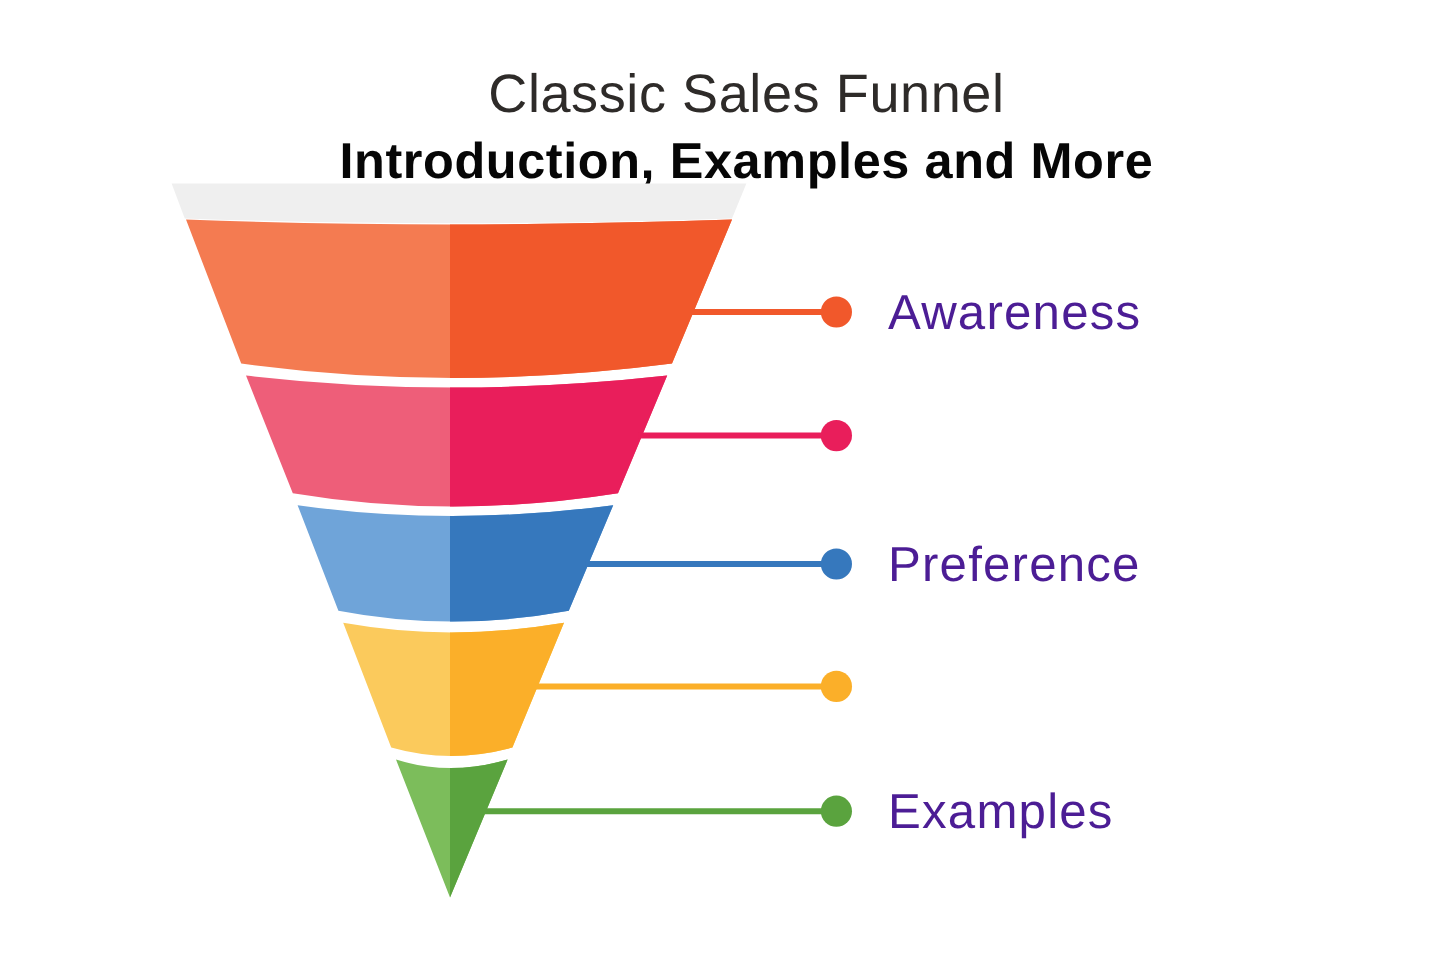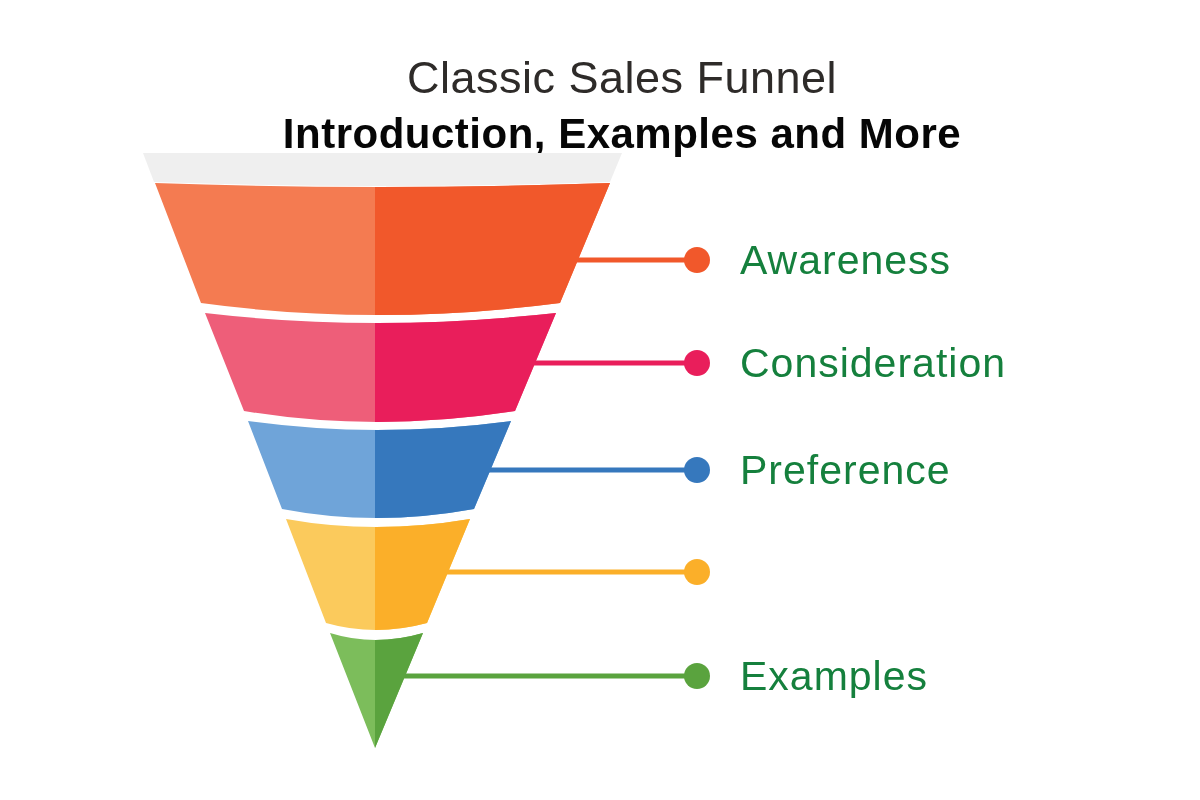--- a/index.html
+++ b/index.html
@@ -37,21 +37,21 @@
     position: absolute;
     left: 0; top: 0;
   }
   .stage-label {
     position: absolute;
     left: 740px;
     height: 52px;
     line-height: 52px;
     font-size: 41px;
     font-weight: 400;
-    color: #15803d;
+    color: #4c1d95;
     letter-spacing: 1px;
     white-space: nowrap;
   }
   .lbl-0 { top: 234px; }
   .lbl-1 { top: 337px; }
   .lbl-2 { top: 444px; }
   .lbl-3 { top: 546px; }
   .lbl-4 { top: 650px; }
 </style>
 </head>
@@ -93,17 +93,16 @@
     <line x1="402" y1="676" x2="694" y2="676" stroke-width="5" stroke="#5AA33E"></line>
 
     <circle cx="697" cy="260" r="13" fill="#F1582B"></circle>
     <circle cx="697" cy="363" r="13" fill="#E91E5B"></circle>
     <circle cx="697" cy="470" r="13" fill="#3678BD"></circle>
     <circle cx="697" cy="572" r="13" fill="#FBAF29"></circle>
     <circle cx="697" cy="676" r="13" fill="#5AA33E"></circle>
   </svg>
 
   <div class="stage-label lbl-0">Awareness</div>
-  <div class="stage-label lbl-1">Consideration</div>
   <div class="stage-label lbl-2">Preference</div>
   <div class="stage-label lbl-4">Examples</div>
 
 </div>
 
 </body></html>

